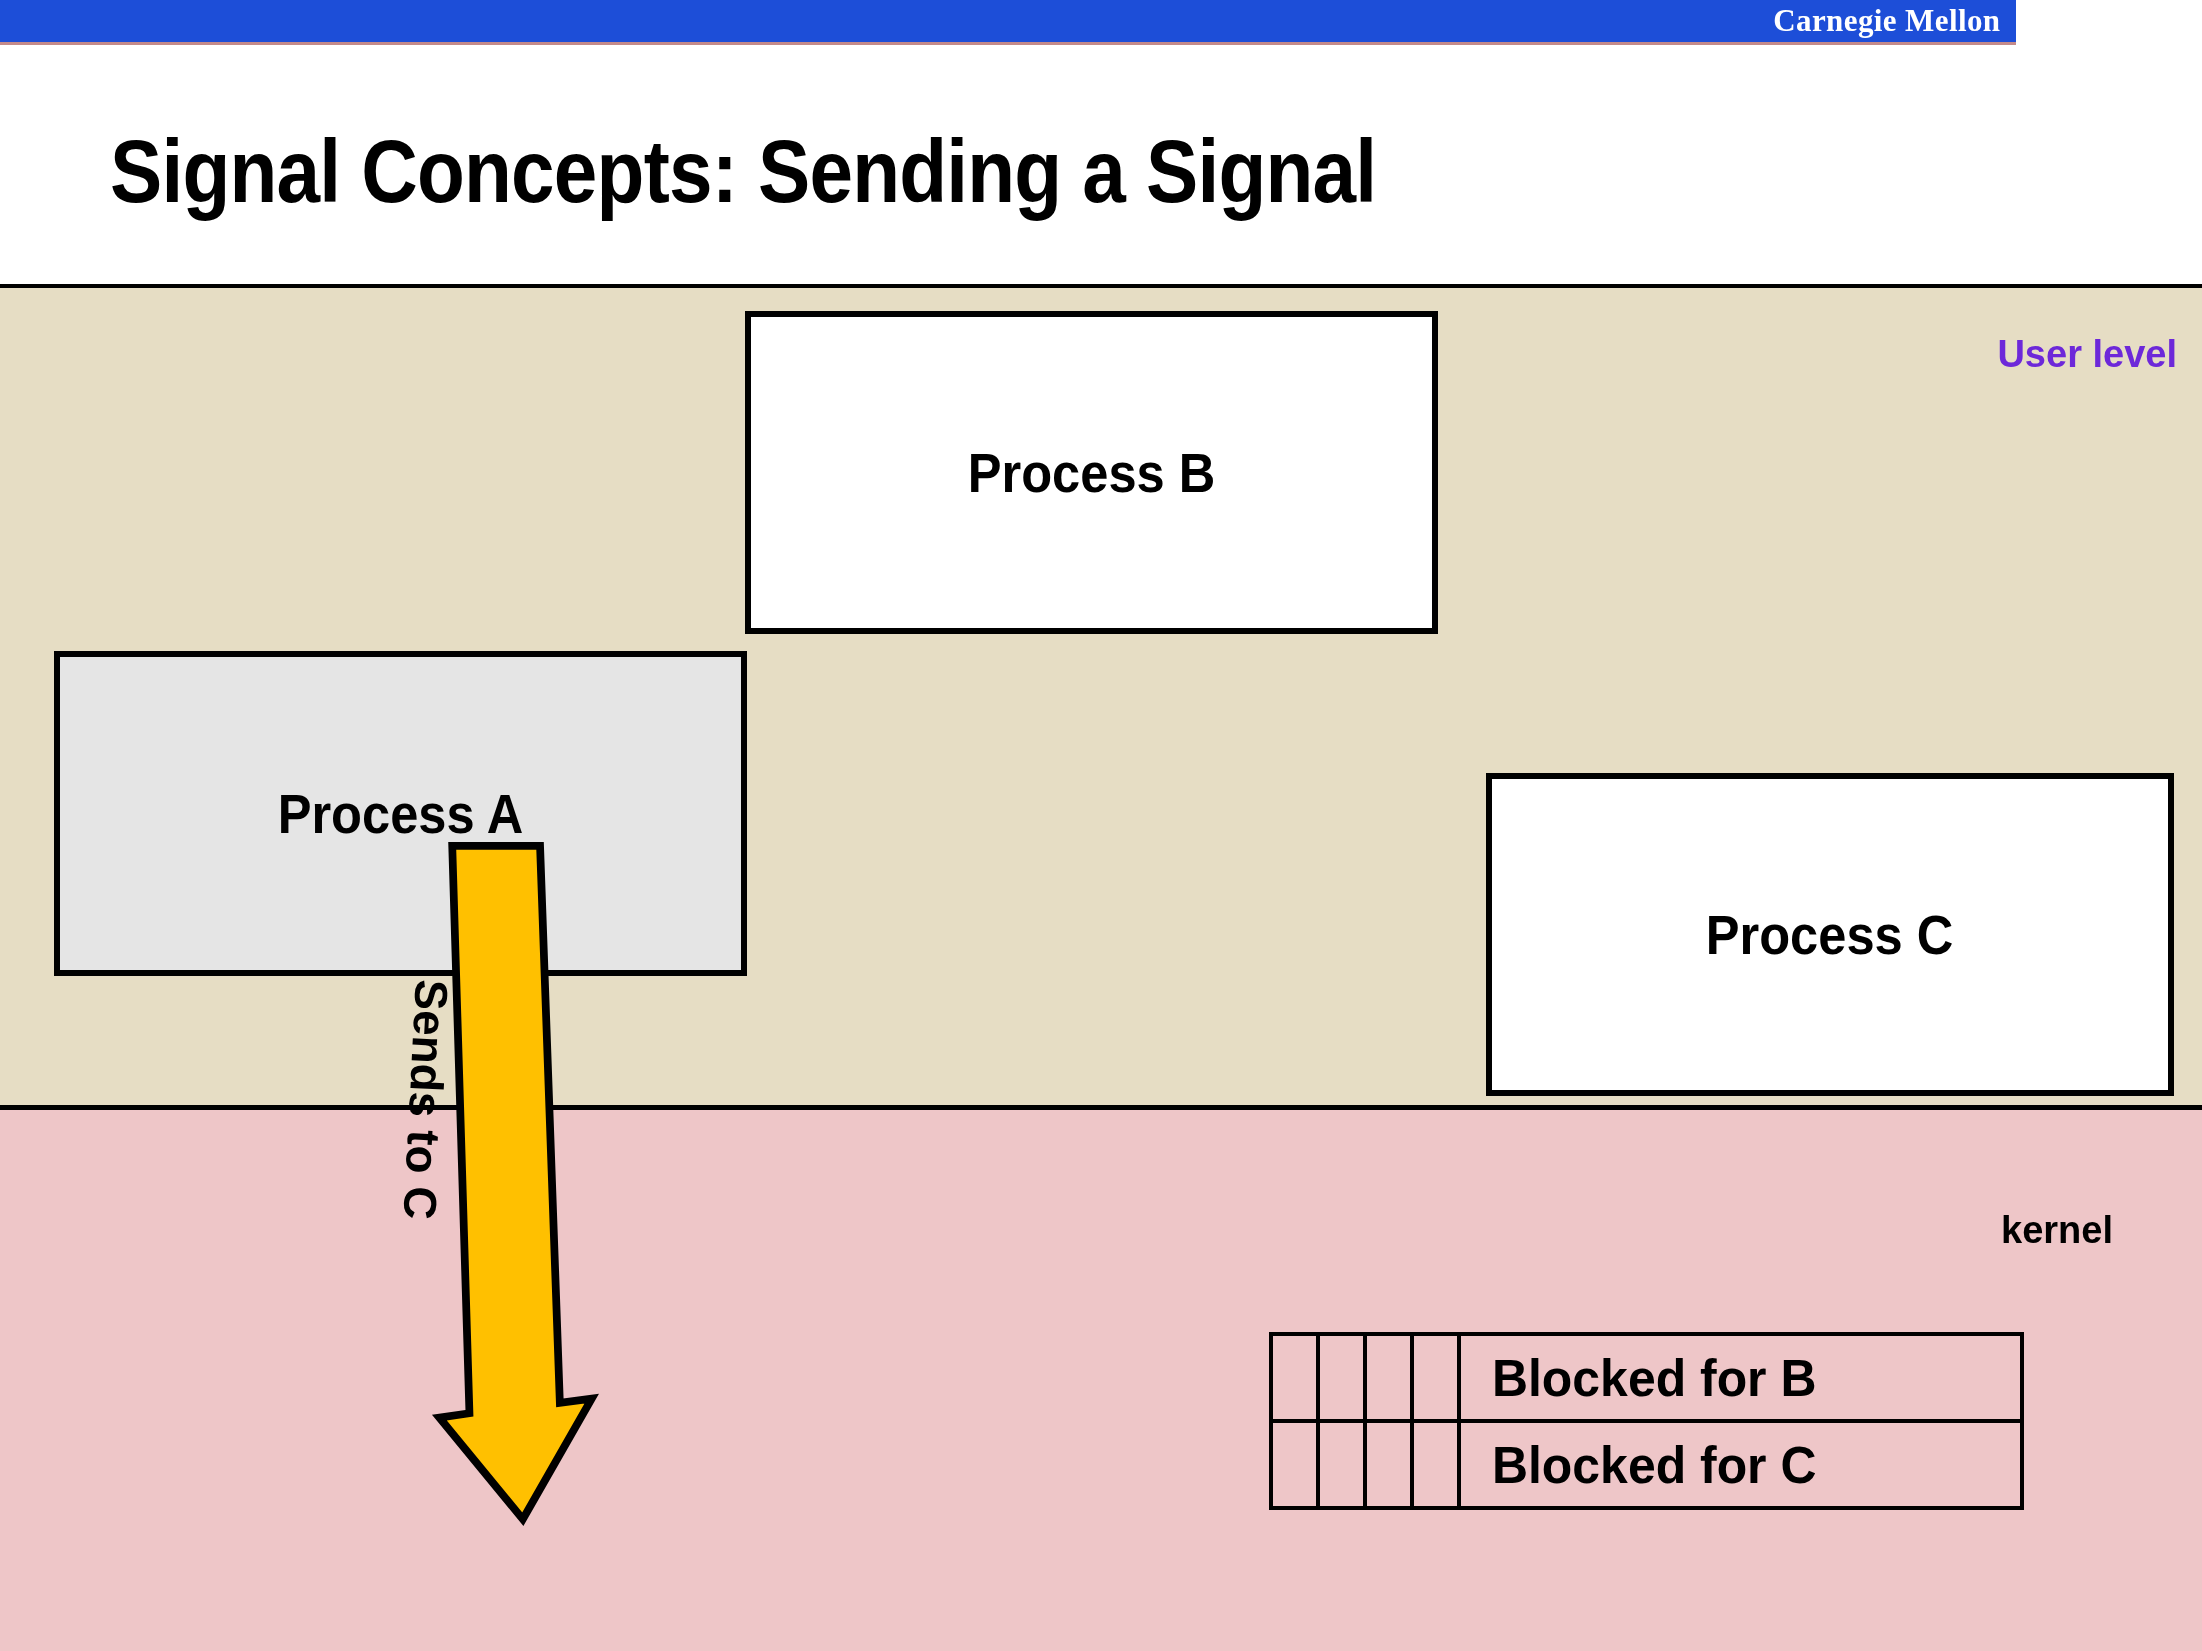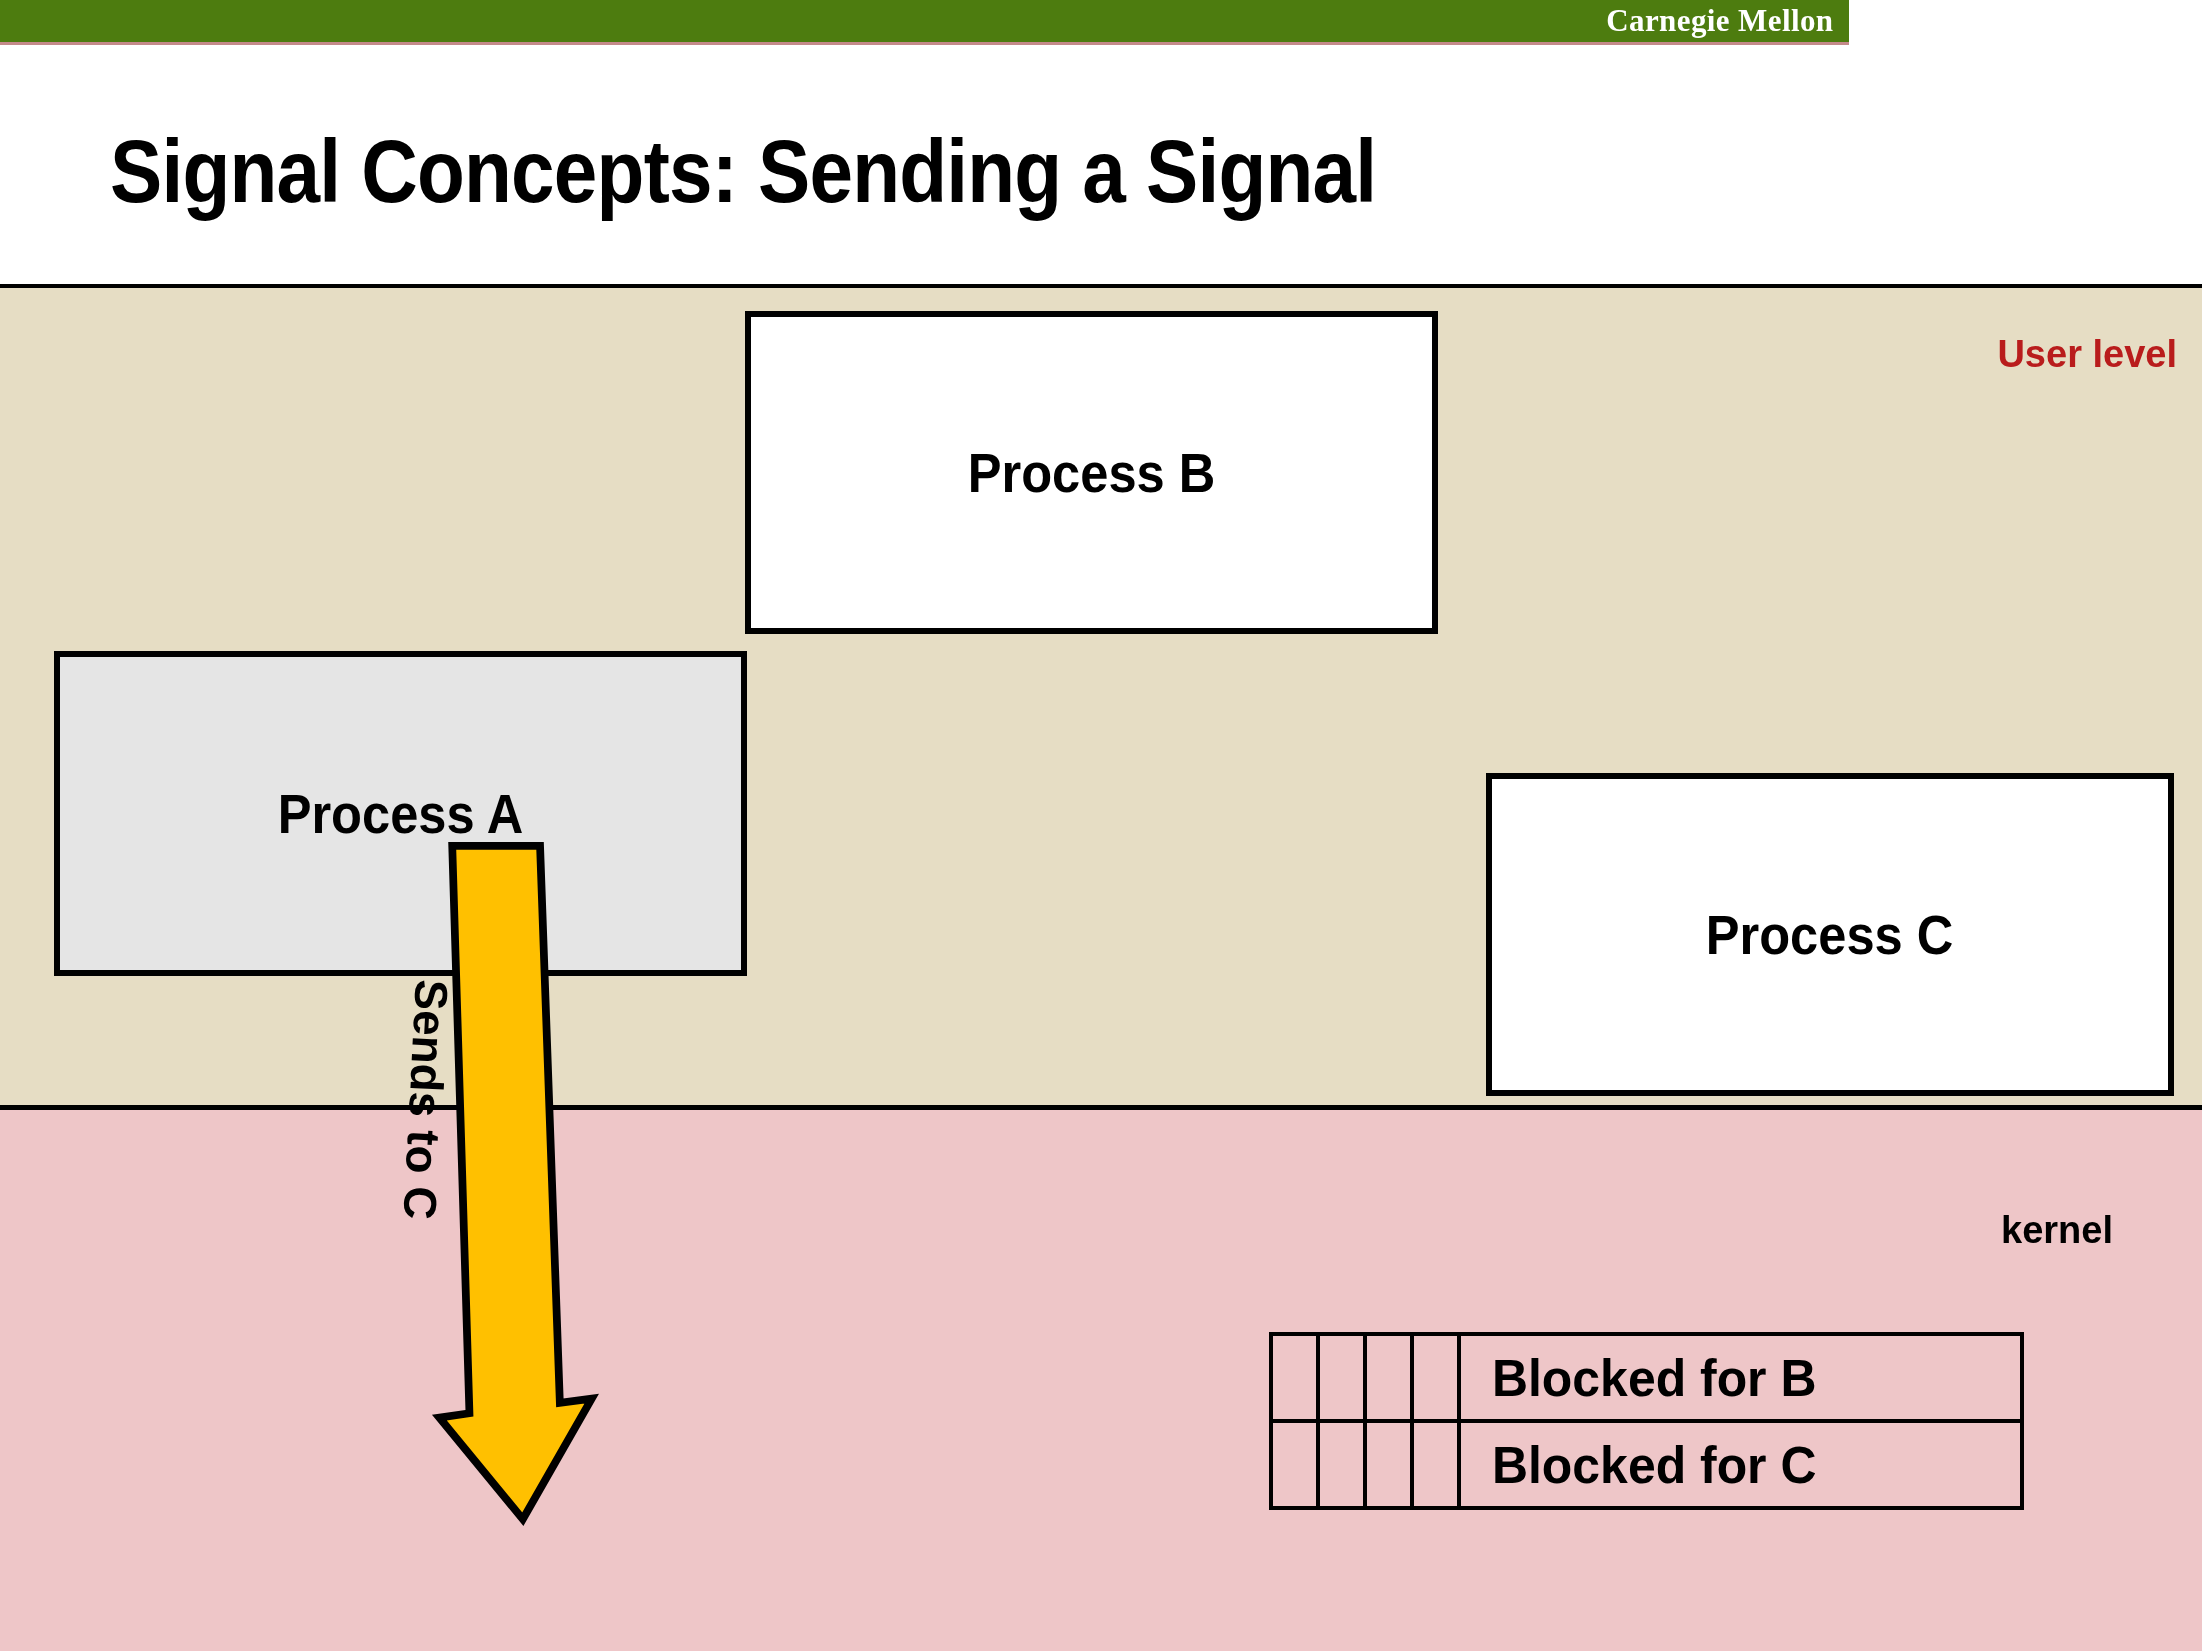--- a/index.html
+++ b/index.html
@@ -13,23 +13,23 @@
     height: 1652px;
     background: #ffffff;
     overflow: hidden;
     font-family: "Liberation Sans", sans-serif;
   }
 
   
   #header-bar {
     position: absolute;
     left: 0; top: 0;
-    width: 1849px;
+    width: 2016px;
     height: 45px;
-    background: #4d7c0f;
+    background: #1d4ed8;
     border-bottom: 3.4px solid #c48a8a;
     box-sizing: border-box;
   }
   #brand {
     position: absolute;
     right: 15.5px;
     top: 3.4px;
     font-family: "Liberation Serif", serif;
     font-weight: bold;
     font-size: 31px;
@@ -64,21 +64,21 @@
     border-top: 4.3px solid #000000;
     border-bottom: 5.2px solid #000000;
     box-sizing: border-box;
   }
   #user-level-label {
     position: absolute;
     right: 26px;
     top: 45px;
     font-size: 38px;
     font-weight: bold;
-    color: #b91c1c;
+    color: #6d28d9;
     white-space: nowrap;
   }
 
   
   #kernel-region {
     position: absolute;
     left: 0;
     top: 1110px;
     width: 2203px;
     height: 542px;

